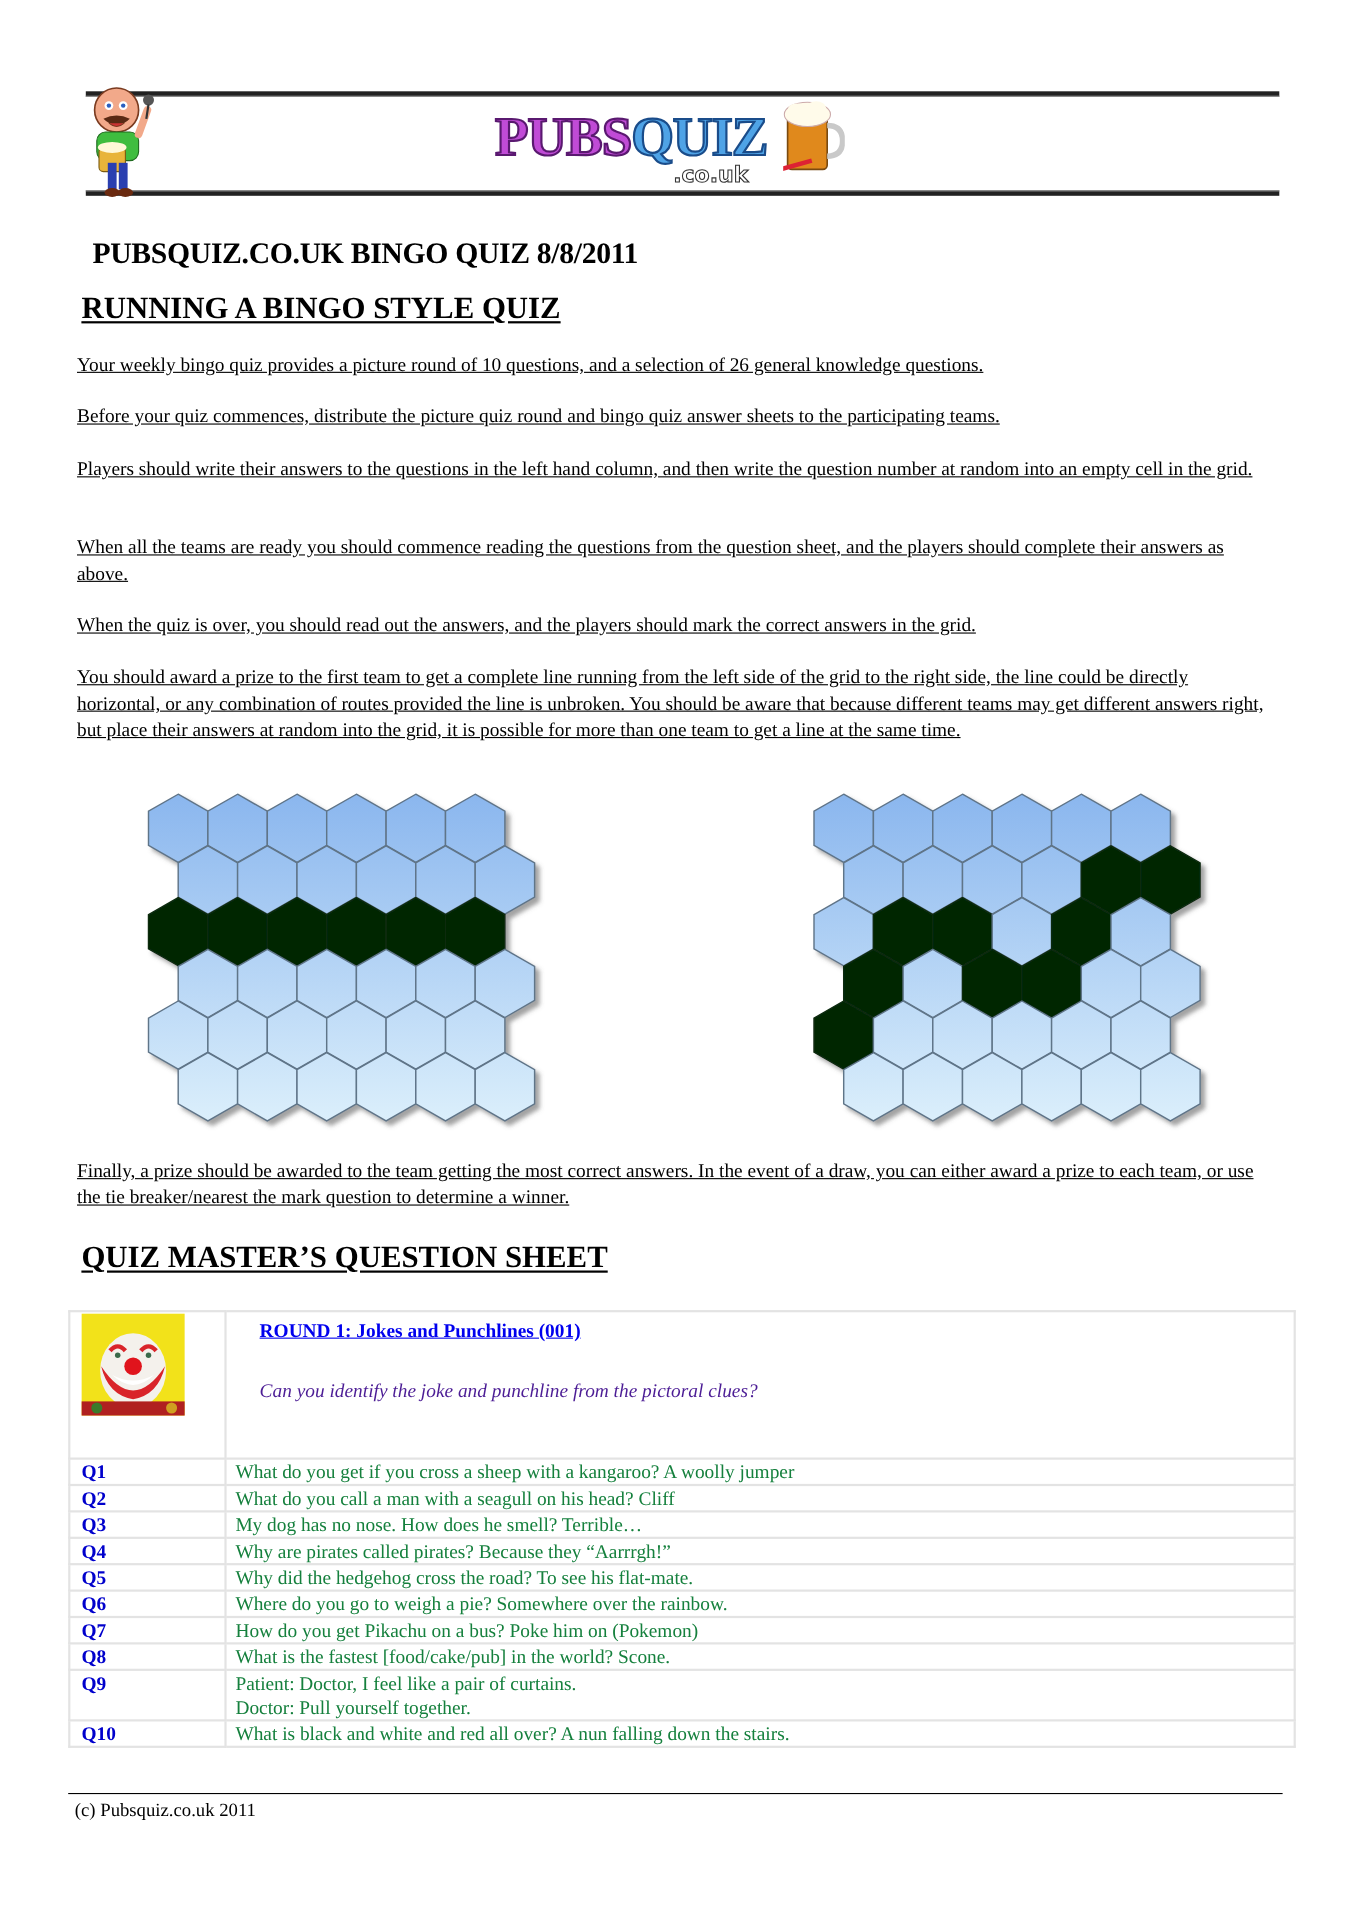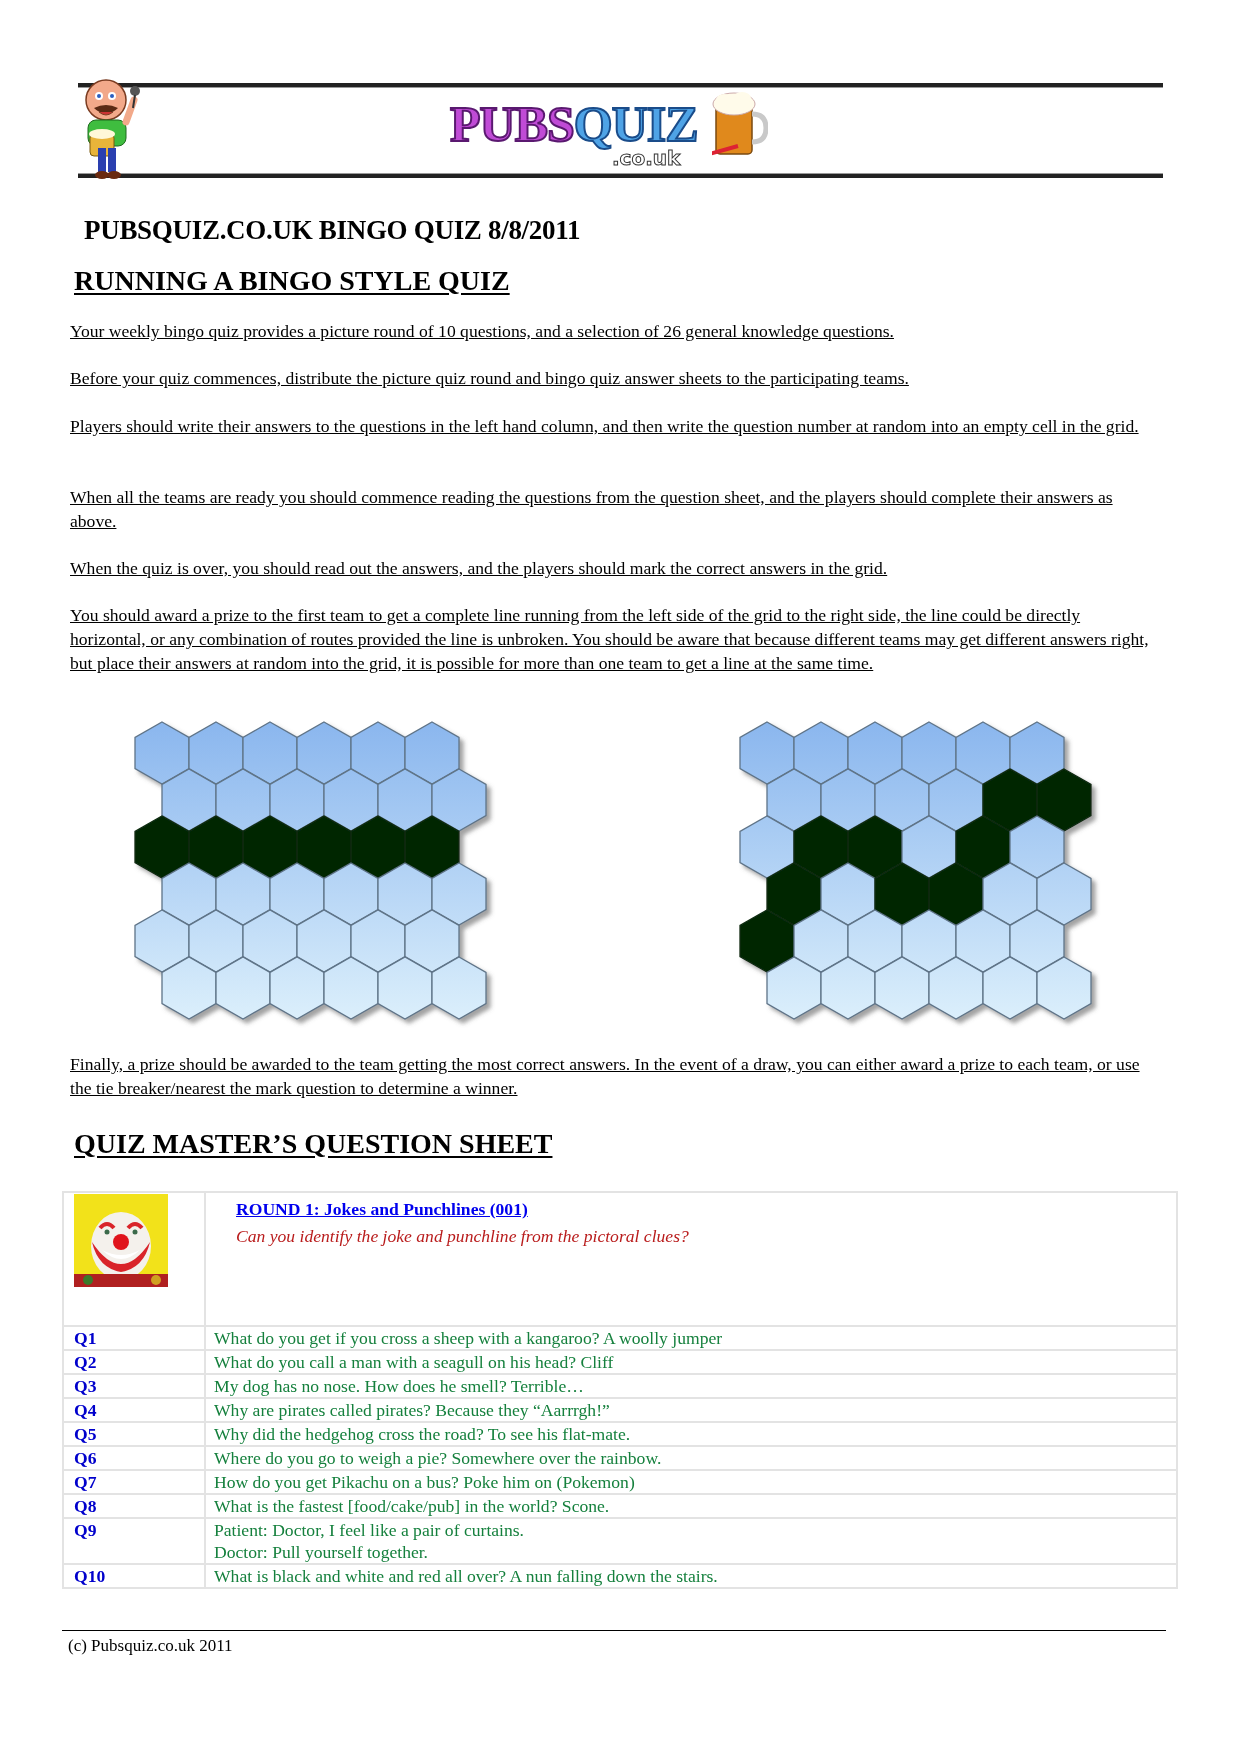--- a/index.html
+++ b/index.html
@@ -24,21 +24,21 @@
   p.para { position:absolute; left:70px; width:1090px; margin:0; font-size:17.6px; line-height:24px;text-decoration:underline; }
 
   .grid { position:absolute; width:370px; height:310px; }
   .grid svg { overflow:visible; }
 
   table.qs { position:absolute; left:62px; top:1191px; width:1116px; border-collapse:collapse; font-size:17.6px; }
   table.qs td { border:2px solid #e3e3e3; padding:0 8px; vertical-align:top; }
   .hdr-img { width:140px; height:132px; padding:0 !important; }
   .hdr-text { color:#0000ee; padding:8px 20px !important; }
   .round-link { font-weight:bold; text-decoration:underline; color:#0000ee; font-size:17.6px; }
-  .round-sub { font-style:italic; margin-top:6px; color:#b91c1c; }
+  .round-sub { font-style:italic; margin-top:34px; color:#4c1d95; }
   .qnum { color:#0000cc; font-weight:bold; width:96px; line-height:22px; padding-left:10px !important; }
   .qtext { color:#15803d; line-height:22px; }
   .clown { display:block; margin:1px 0 0 10px; width:94px; height:93px; }
 
   .foot-rule { left:62px; top:1630px; width:1104px; height:1px; background:#000; }
   .footer { left:68px; top:1636px; font-size:17px; }
 </style>
 </head>
 <body>
 

